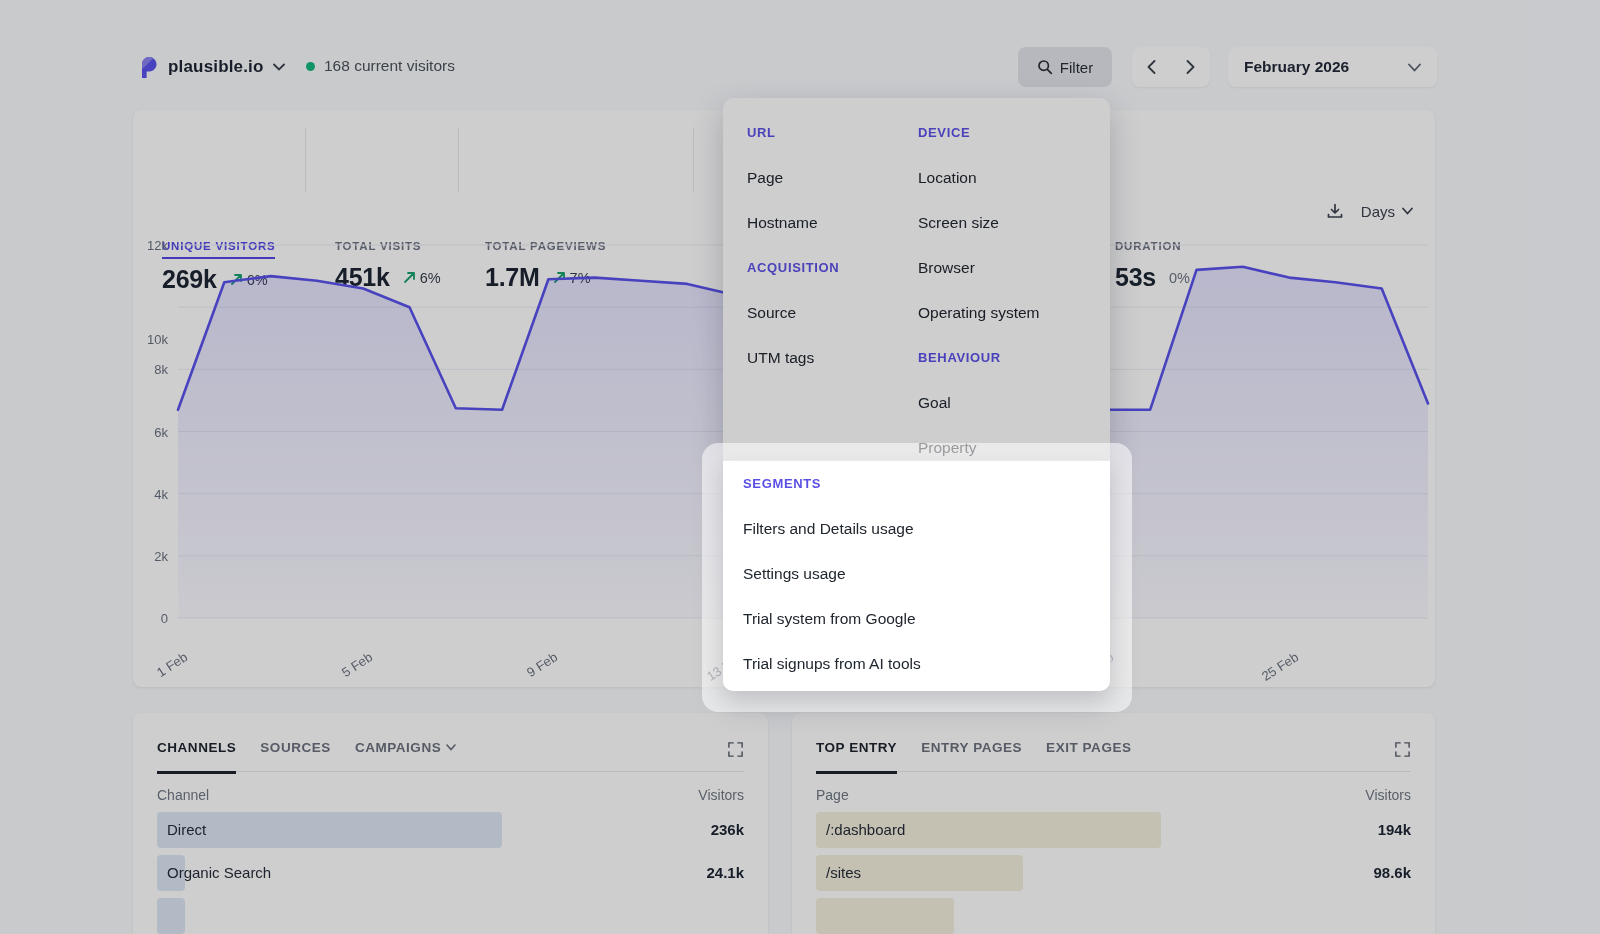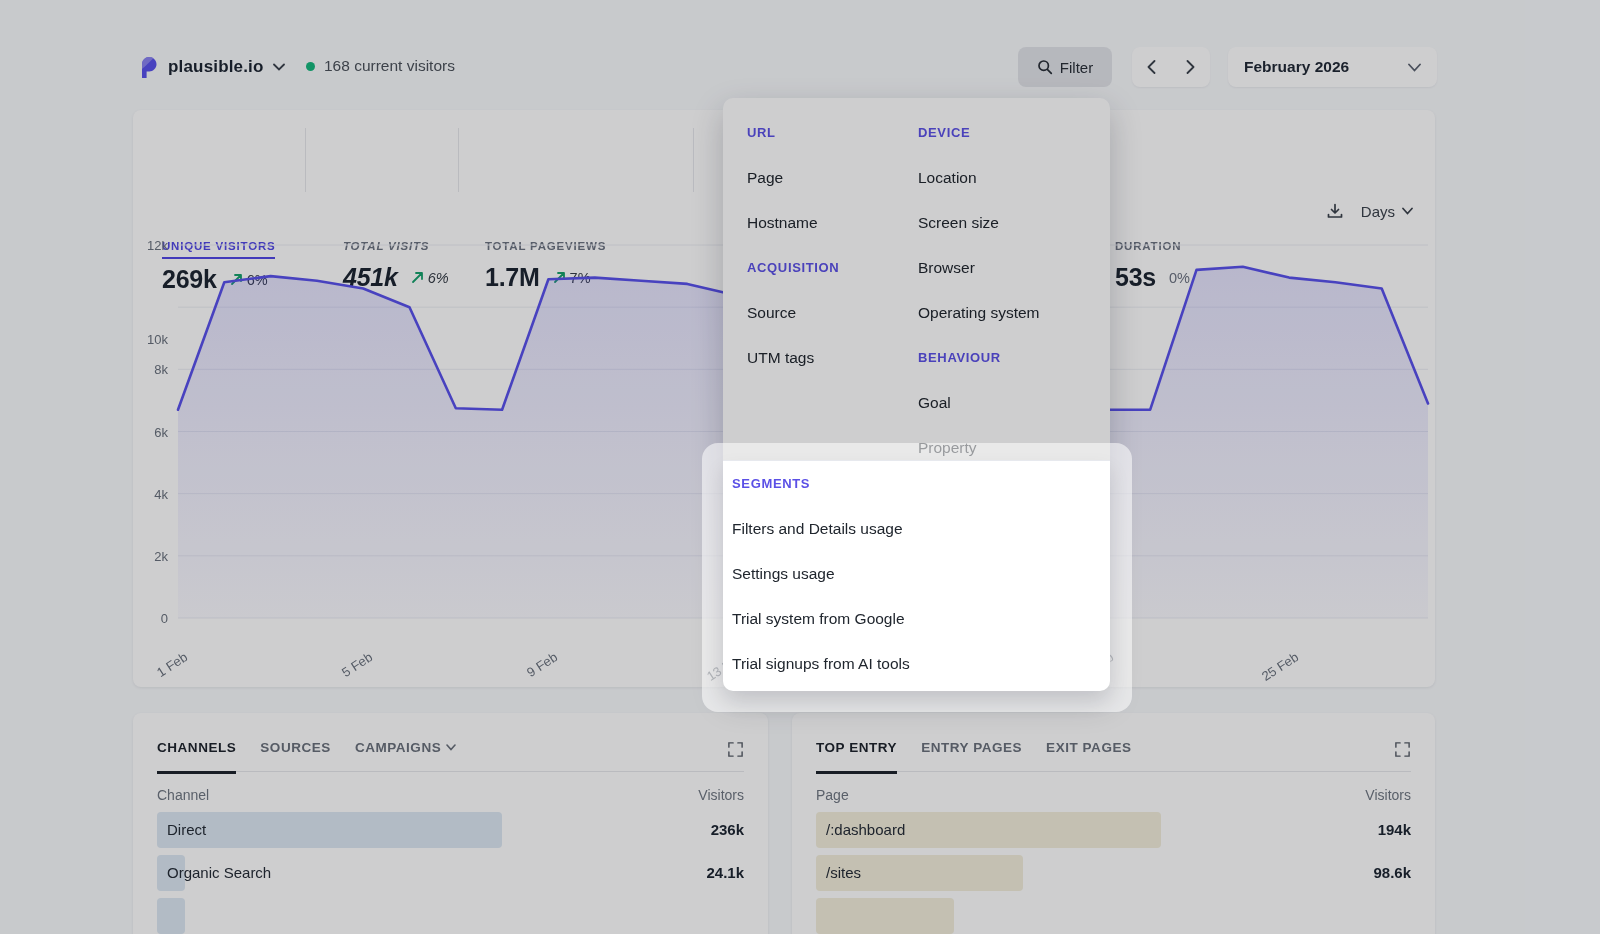--- a/index.html
+++ b/index.html
@@ -16,21 +16,21 @@
   .filter-btn { position:absolute; left:1018px; top:47px; width:94px; height:40px; background:#e2e4e9; border:none; border-radius:8px; display:flex; align-items:center; justify-content:center; gap:7px; font-size:15px; color:#272d36; cursor:pointer; font-family:inherit; }
   .month-nav { position:absolute; left:1132px; top:47px; width:78px; height:40px; background:#fff; border-radius:8px; box-shadow:0 1px 2px rgba(16,24,40,.06); display:flex; }
   .month-nav button { flex:1; background:none; border:none; display:flex; align-items:center; justify-content:center; cursor:pointer; }
   .date-picker { position:absolute; left:1228px; top:47px; width:209px; height:40px; background:#fff; border-radius:8px; box-shadow:0 1px 2px rgba(16,24,40,.06); display:flex; align-items:center; padding:0 16px; cursor:pointer; }
   .date-picker .label { font-size:15.5px; font-weight:600; color:#1f2734; }
   .date-picker svg { margin-left:auto; }
 
   
   .main-card { position:absolute; left:133px; top:110px; width:1302px; height:577px; background:#fff; border-radius:8px; box-shadow:0 1px 3px rgba(16,24,40,.08); }
   .stat { position:absolute; top:126px; }
-  .stat-1 { left:29px; } .stat-2 { left:210px;font-style:italic; } .stat-3 { left:352px; } .stat-4 { left:982px; }
+  .stat-1 { left:29px; } .stat-2 { left:202px; } .stat-3 { left:352px; } .stat-4 { left:982px; }
   .stat-label { font-size:11.5px; font-weight:700; letter-spacing:.07em; color:#6b7280; display:inline-block; padding-bottom:5px; }
   .stat-label.active { color:#5147e5; border-bottom:2px solid #5147e5; }
   .stat-vrow { margin-top:6px; display:flex; align-items:center; gap:13px; }
   .stat-value { font-size:25px; font-weight:800; color:#1b2430; letter-spacing:-.01em; }
   .stat-change { font-size:14.5px; color:#343b45; display:flex; align-items:center; gap:4px; }
   .stat-change.flat { color:#6b7280; }
   .stat-div { position:absolute; top:18px; width:1px; height:64px; background:#e6e8ec; }
   .div-1 { left:172px; } .div-2 { left:325px; } .div-3 { left:560px; }
 
   .chart-controls { position:absolute; right:22px; top:92px; display:flex; align-items:center; gap:17px; }
@@ -61,21 +61,21 @@
   .menu { position:absolute; left:723px; top:98px; width:387px; height:592px; background:#fff; border-radius:10px; box-shadow:0 12px 32px rgba(16,24,40,.22); z-index:10; }
   .menu-col { position:absolute; top:12px; width:175px; }
   .menu-col.c1 { left:24px; } .menu-col.c2 { left:195px; }
   .mslot { height:45px; display:flex; align-items:center; }
   .mcat { font-size:13px; font-weight:800; letter-spacing:.05em; color:#5b50e6; }
   .mitem { font-size:15.5px; color:#20262e; cursor:pointer; }
 
   
   .dim { position:absolute; inset:0; background:rgba(10,12,16,.2); z-index:40; }
   .spot { position:absolute; left:702px; top:443px; width:430px; height:269px; background:rgba(255,255,255,.55); border-radius:16px; z-index:50; }
-  .spot-inner { position:absolute; left:21px; top:17px; width:387px; height:231px; background:#fff; border-top:1px solid #e7e9ee; border-radius:0 0 10px 10px; box-shadow:0 10px 20px rgba(16,24,40,.10); padding-left:9px; }
+  .spot-inner { position:absolute; left:21px; top:17px; width:387px; height:231px; background:#fff; border-top:1px solid #e7e9ee; border-radius:0 0 10px 10px; box-shadow:0 10px 20px rgba(16,24,40,.10); padding-left:20px; }
   .sslot { height:45px; display:flex; align-items:center; }
   .scat { font-size:13px; font-weight:800; letter-spacing:.05em; color:#5b50e6; }
   .sitem { font-size:15.5px; color:#20262e; cursor:pointer; }
 
   svg { display:block; }
 </style>
 </head>
 <body>
 
 <div class="app">

